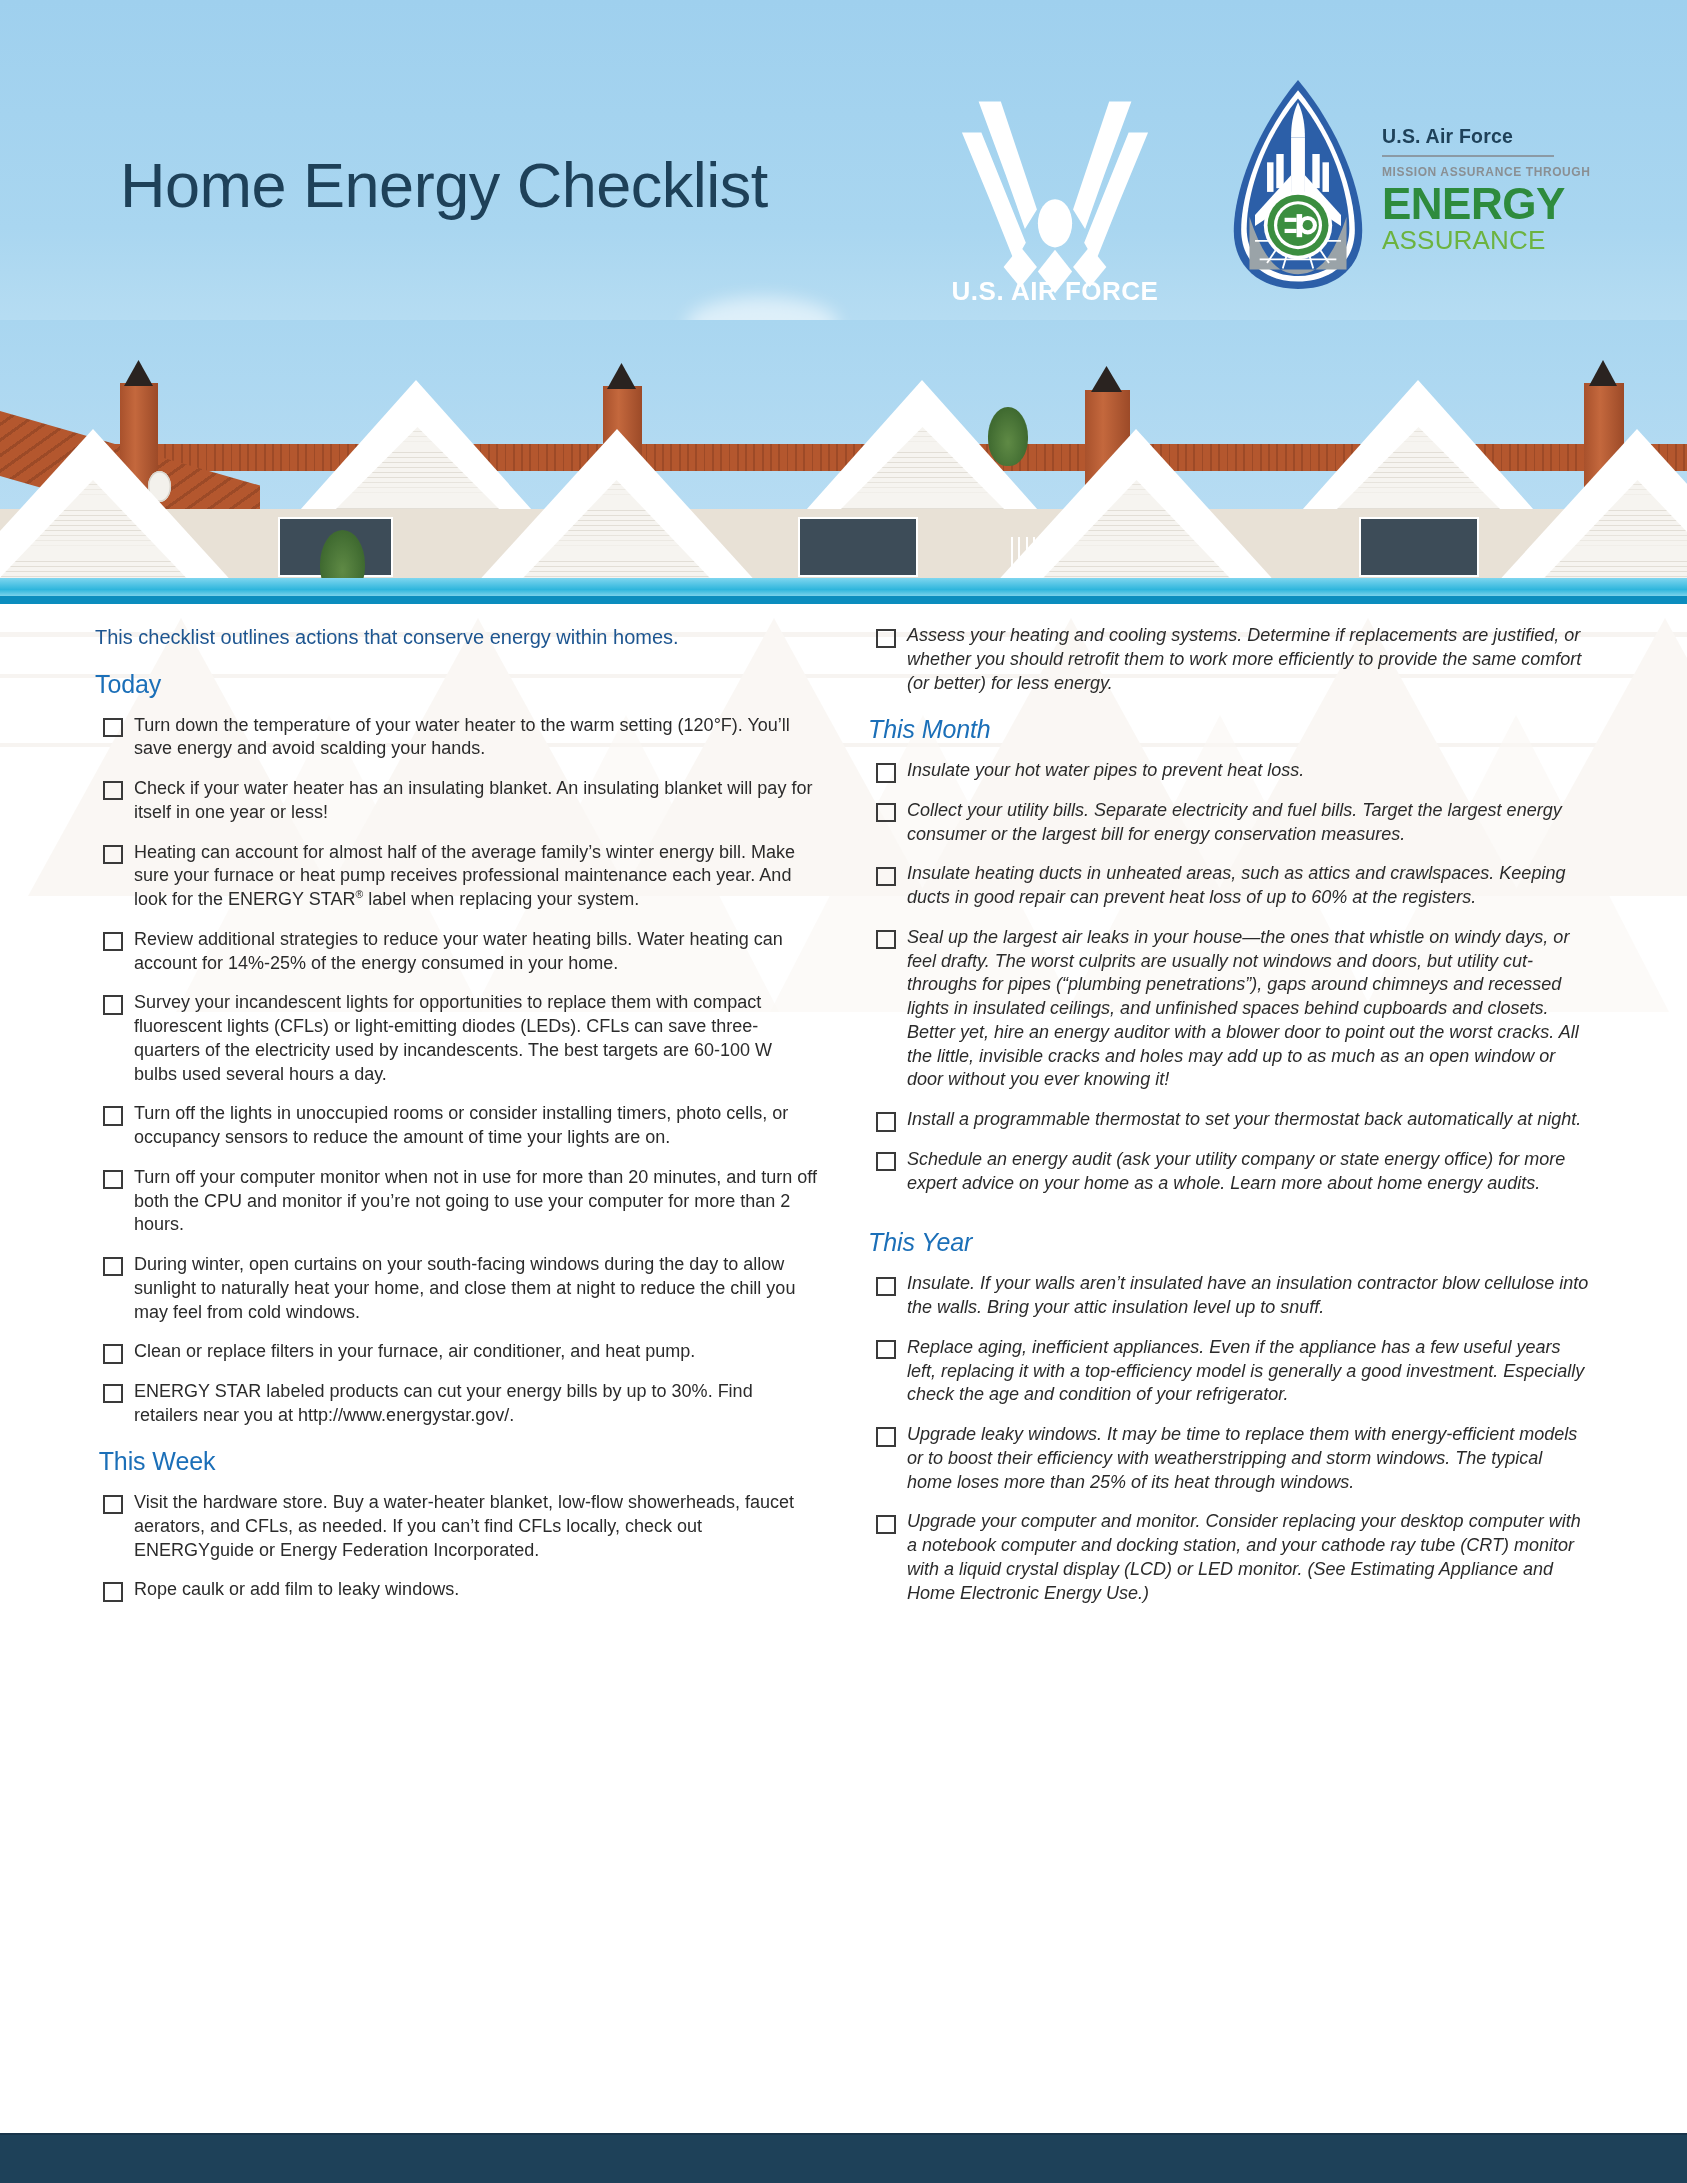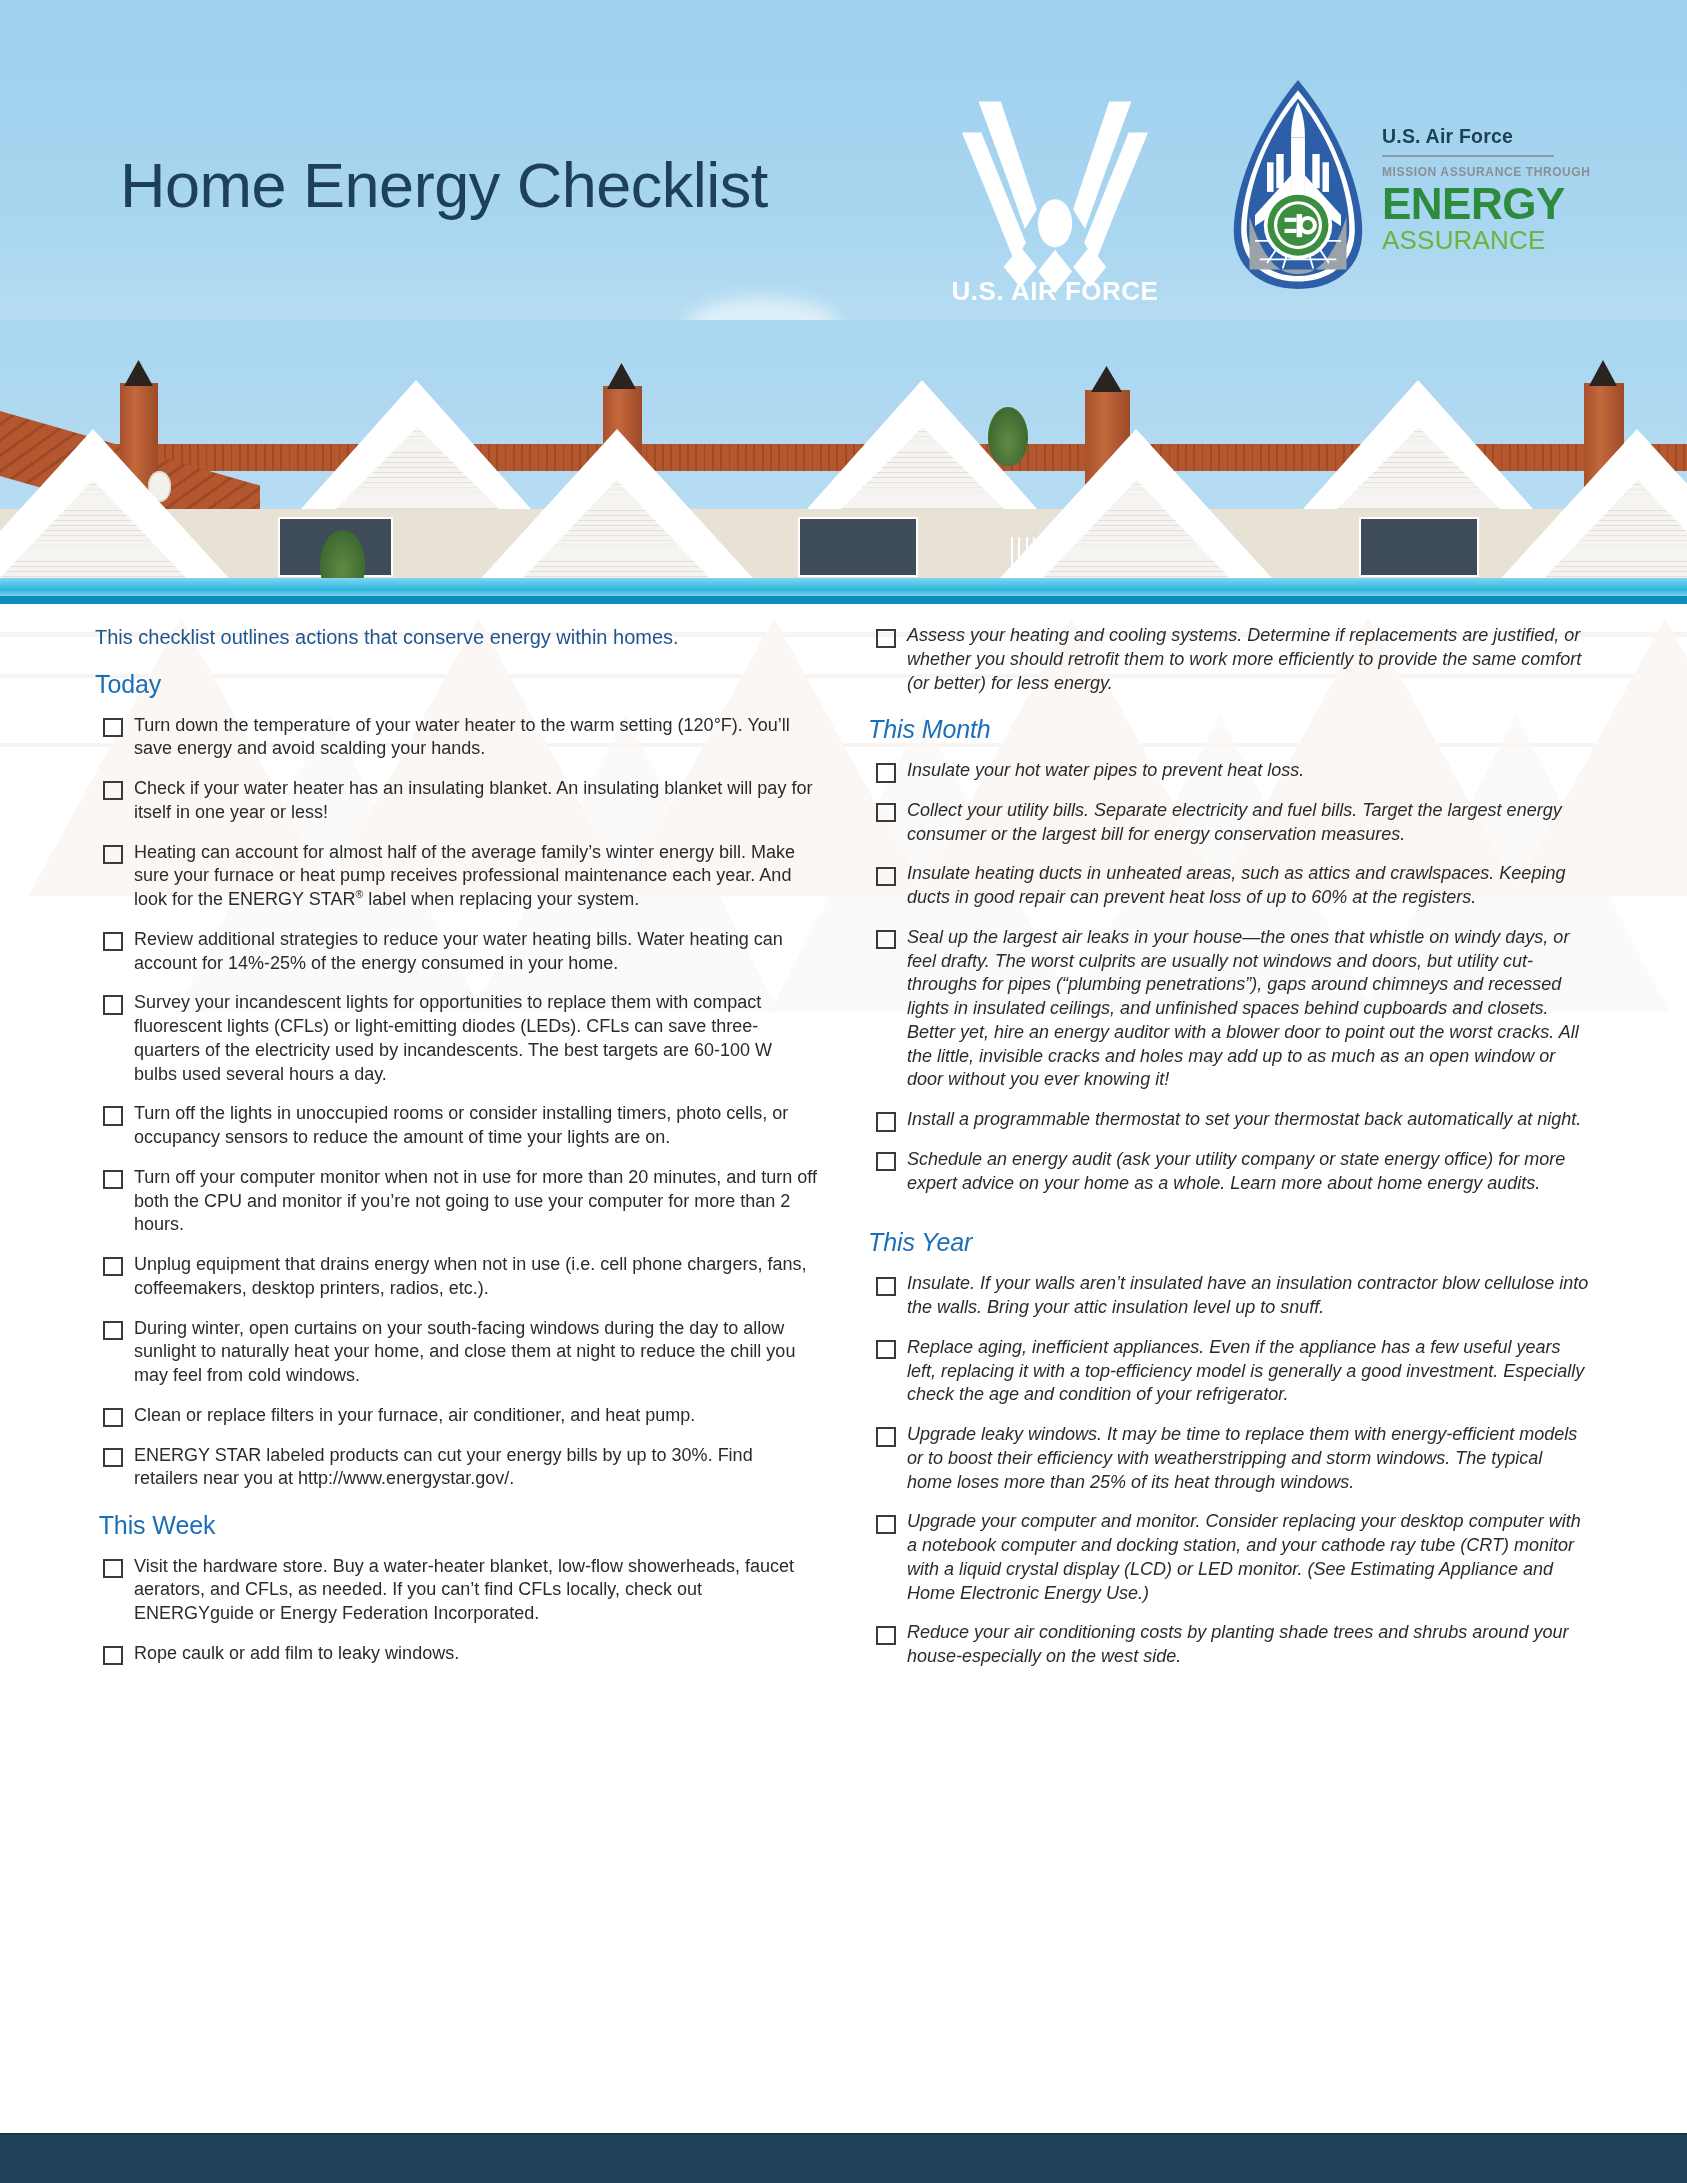--- a/index.html
+++ b/index.html
@@ -270,21 +270,20 @@
 
     <h2 class="section">Today</h2>
     <ul class="checks">
       <li><span class="box"></span><span>Turn down the temperature of your water heater to the warm setting (120°F). You’ll save energy and avoid scalding your hands.</span></li>
       <li><span class="box"></span><span>Check if your water heater has an insulating blanket. An insulating blanket will pay for itself in one year or less!</span></li>
       <li><span class="box"></span><span>Heating can account for almost half of the average family’s winter energy bill. Make sure your furnace or heat pump receives professional maintenance each year. And look for the ENERGY STAR<sup class="reg">®</sup> label when replacing your system.</span></li>
       <li><span class="box"></span><span>Review additional strategies to reduce your water heating bills. Water heating can account for 14%-25% of the energy consumed in your home.</span></li>
       <li><span class="box"></span><span>Survey your incandescent lights for opportunities to replace them with compact fluorescent lights (CFLs) or light-emitting diodes (LEDs). CFLs can save three-quarters of the electricity used by incandescents. The best targets are 60-100 W bulbs used several hours a day.</span></li>
       <li><span class="box"></span><span>Turn off the lights in unoccupied rooms or consider installing timers, photo cells, or occupancy sensors to reduce the amount of time your lights are on.</span></li>
       <li><span class="box"></span><span>Turn off your computer monitor when not in use for more than 20 minutes, and turn off both the CPU and monitor if you’re not going to use your computer for more than 2 hours.</span></li>
-      <li><span class="box"></span><span>Unplug equipment that drains energy when not in use (i.e. cell phone chargers, fans, coffeemakers, desktop printers, radios, etc.).</span></li>
       <li><span class="box"></span><span>During winter, open curtains on your south-facing windows during the day to allow sunlight to naturally heat your home, and close them at night to reduce the chill you may feel from cold windows.</span></li>
       <li><span class="box"></span><span>Clean or replace filters in your furnace, air conditioner, and heat pump.</span></li>
       <li><span class="box"></span><span>ENERGY STAR labeled products can cut your energy bills by up to 30%. Find retailers near you at http://www.energystar.gov/.</span></li>
     </ul>
 
     <h2 class="section indent">This Week</h2>
     <ul class="checks">
       <li><span class="box"></span><span>Visit the hardware store. Buy a water-heater blanket, low-flow showerheads, faucet aerators, and CFLs, as needed. If you can’t find CFLs locally, check out ENERGYguide or Energy Federation Incorporated.</span></li>
       <li><span class="box"></span><span>Rope caulk or add film to leaky windows.</span></li>
     </ul>
@@ -304,20 +303,19 @@
       <li><span class="box"></span><span>Install a programmable thermostat to set your thermostat back automatically at night.</span></li>
       <li><span class="box"></span><span>Schedule an energy audit (ask your utility company or state energy office) for more expert advice on your home as a whole. Learn more about home energy audits.</span></li>
     </ul>
 
     <h2 class="section" style="margin-top:33px;">This Year</h2>
     <ul class="checks">
       <li><span class="box"></span><span>Insulate. If your walls aren’t insulated have an insulation contractor blow cellulose into the walls. Bring your attic insulation level up to snuff.</span></li>
       <li><span class="box"></span><span>Replace aging, inefficient appliances. Even if the appliance has a few useful years left, replacing it with a top-efficiency model is generally a good investment. Especially check the age and condition of your refrigerator.</span></li>
       <li><span class="box"></span><span>Upgrade leaky windows. It may be time to replace them with energy-efficient models or to boost their efficiency with weatherstripping and storm windows. The typical home loses more than 25% of its heat through windows.</span></li>
       <li><span class="box"></span><span>Upgrade your computer and monitor. Consider replacing your desktop computer with a notebook computer and docking station, and your cathode ray tube (CRT) monitor with a liquid crystal display (LCD) or LED monitor. (See Estimating Appliance and Home Electronic Energy Use.)</span></li>
-      <li><span class="box"></span><span>Reduce your air conditioning costs by planting shade trees and shrubs around your house-especially on the west side.</span></li>
     </ul>
   </div>
 
 </div>
 
 <div class="footer"></div>
 
 
 </body></html>

